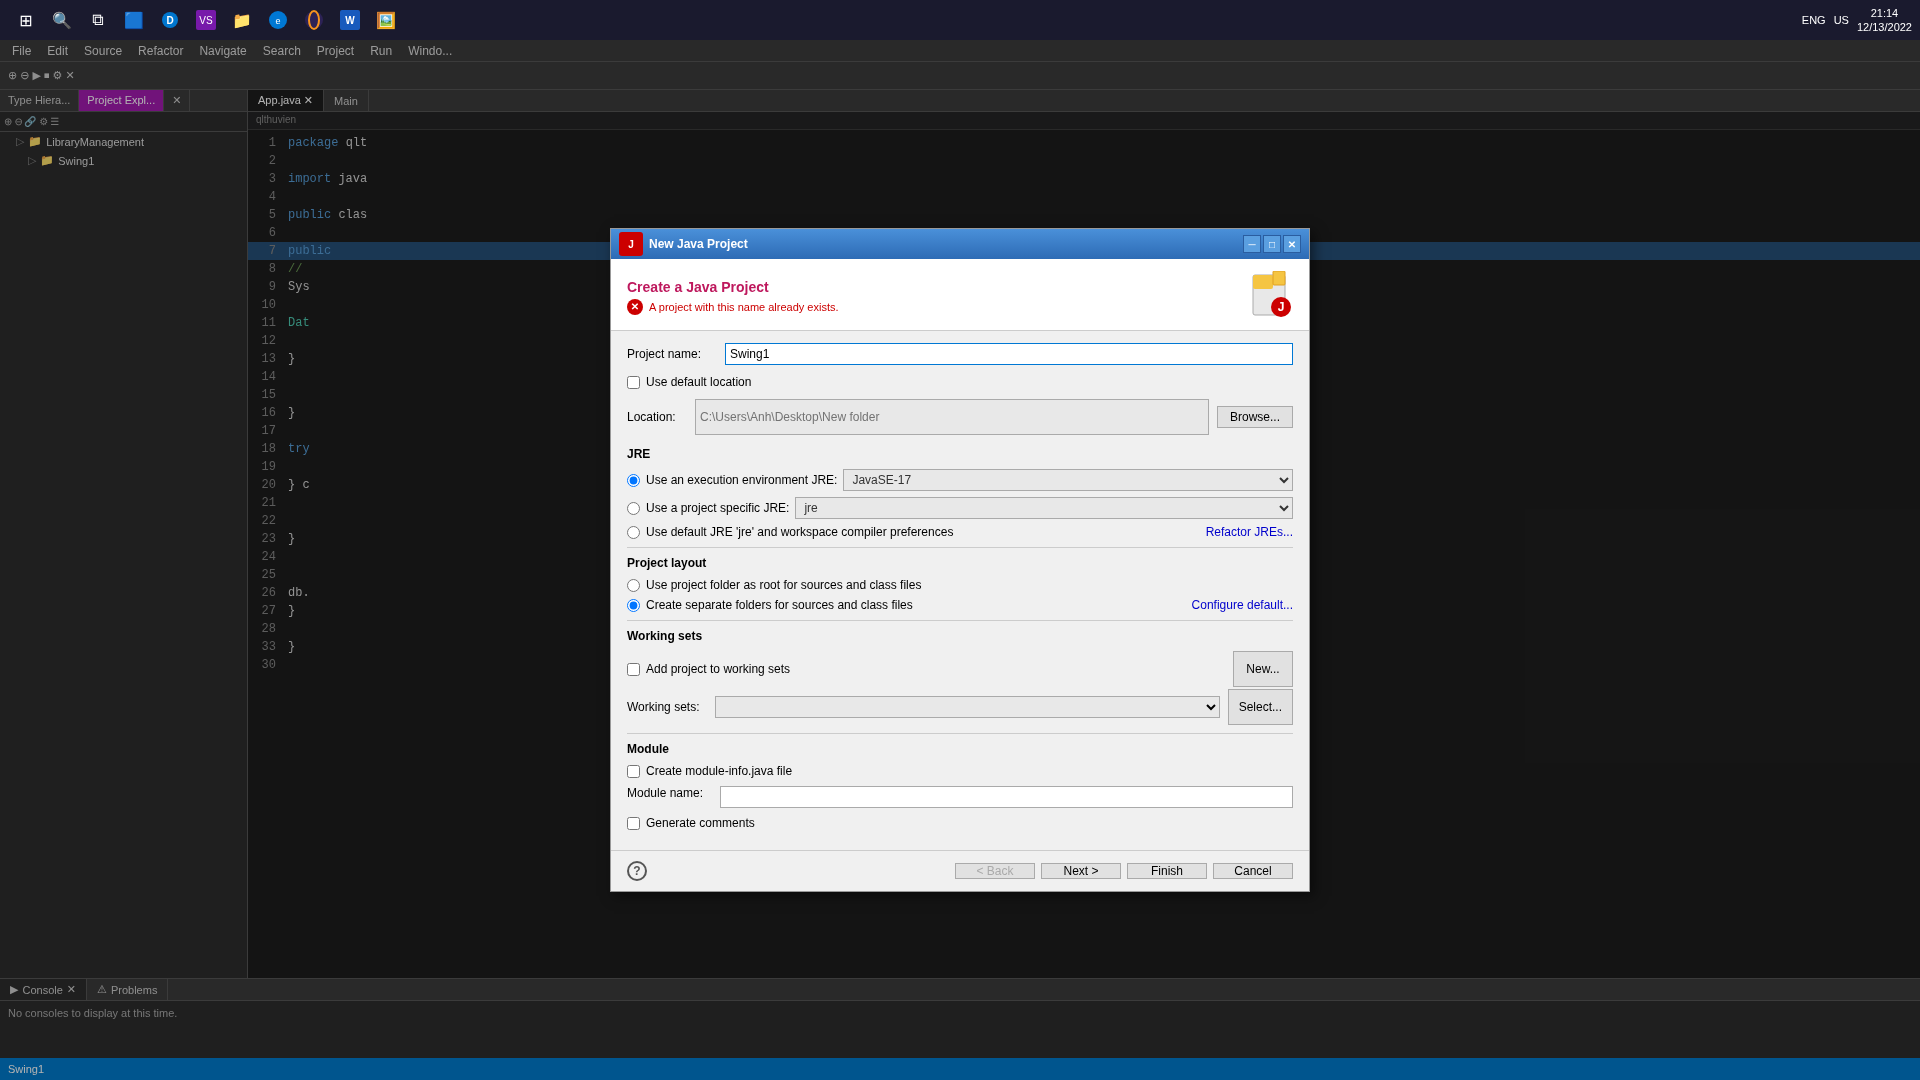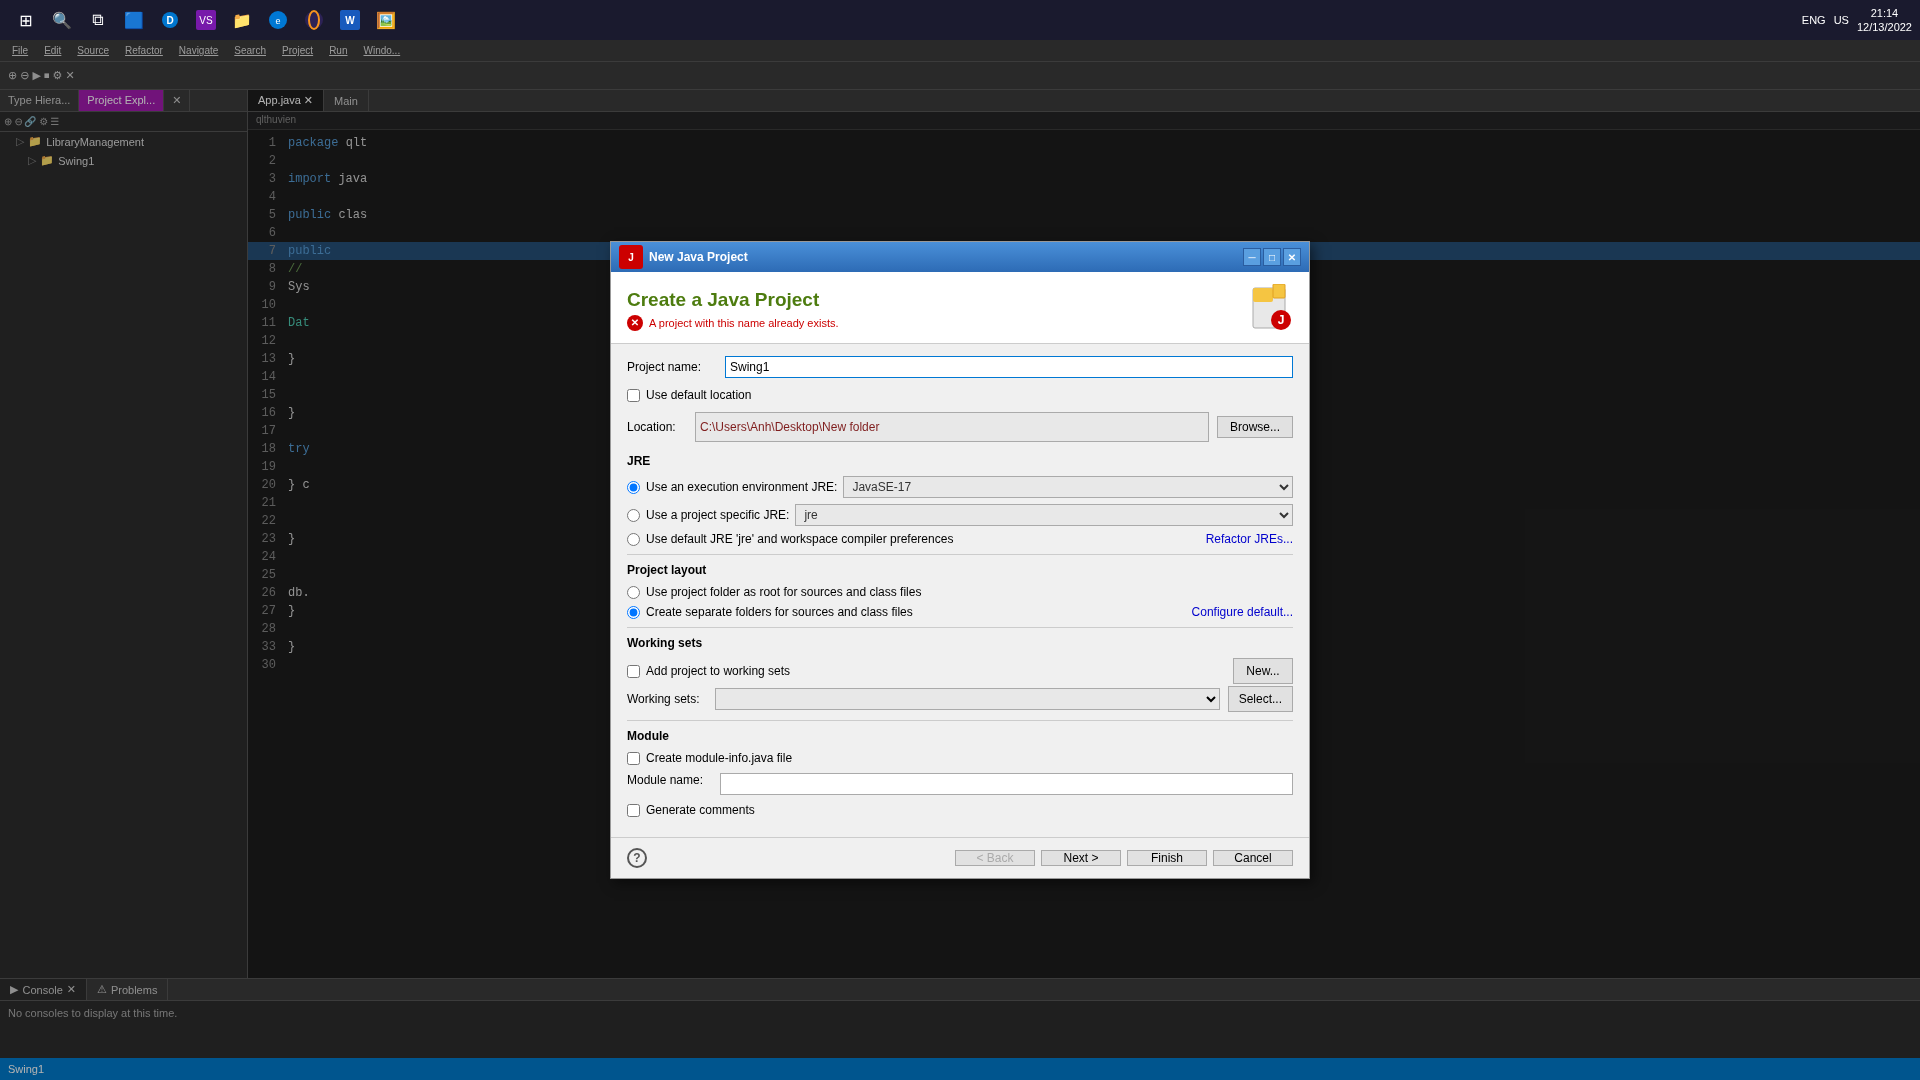--- a/index.html
+++ b/index.html
@@ -55,23 +55,22 @@
     }
 
     
     .eclipse-menu {
       height: 22px;
       background: #3c3c3c;
       display: flex;
       align-items: center;
       padding: 0 4px;
       border-bottom: 1px solid #555;
-      font-size: 10px;
+      font-size: 12px;
       color: #ddd;
-      text-decoration: underline;
     }
     .eclipse-menu span {
       padding: 0 8px;
       cursor: pointer;
     }
 
     
     .eclipse-toolbar {
       height: 28px;
       background: #3c3c3c;
@@ -256,23 +255,23 @@
       font-size: 10px;
       color: white;
     }
 
     .dialog-header {
       padding: 12px 16px 8px;
       border-bottom: 1px solid #ccc;
       background: white;
     }
     .dialog-header h2 {
-      font-size: 19px;
+      font-size: 14px;
       font-weight: bold;
-      color: #4d7c0f;
+      color: #be185d;
       margin-bottom: 4px;
     }
     .dialog-header .error-msg {
       display: flex;
       align-items: center;
       gap: 6px;
       color: #c00;
       font-size: 11px;
     }
     .error-icon {
@@ -326,26 +325,26 @@
 
     .location-row {
       display: flex;
       align-items: center;
       gap: 8px;
       margin-bottom: 12px;
     }
     .location-label { font-size: 12px; color: #000; min-width: 60px; }
     .location-input {
       flex: 1;
-      height: 30px;
+      height: 36px;
       border: 1px solid #aaa;
       background: #e8e8e8;
       padding: 0 4px;
       font-size: 12px;
-      color: #7f1d1d;
+      color: #737373;
     }
     .browse-btn {
       height: 22px;
       padding: 0 12px;
       background: #e1e1e1;
       border: 1px solid #aaa;
       cursor: pointer;
       font-size: 12px;
       color: #000;
     }
@@ -399,21 +398,21 @@
     }
     .working-sets-select {
       flex: 1;
       height: 22px;
       border: 1px solid #aaa;
       background: #e8e8e8;
       padding: 0 4px;
       font-size: 12px;
     }
     .btn-small {
-      height: 26px;
+      height: 36px;
       padding: 0 10px;
       background: #e1e1e1;
       border: 1px solid #aaa;
       cursor: pointer;
       font-size: 12px;
       color: #000;
       min-width: 60px;
     }
 
     .module-checkbox-row {

